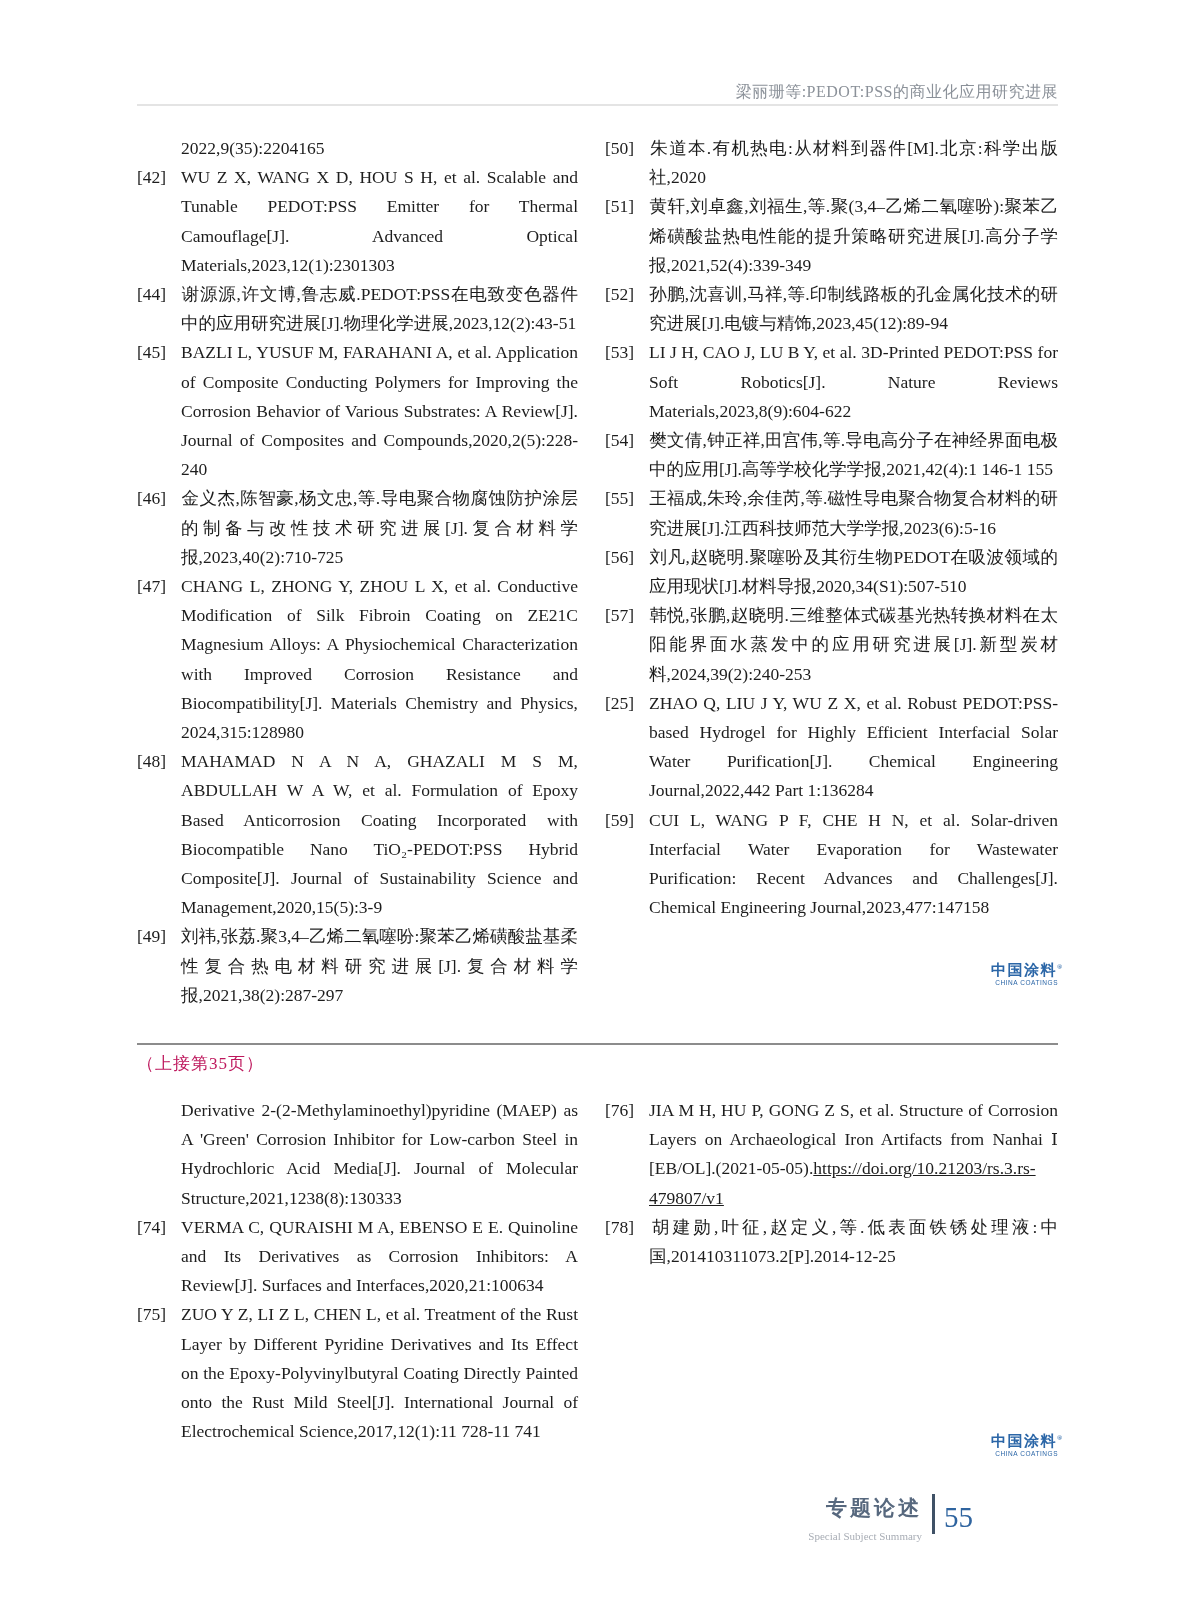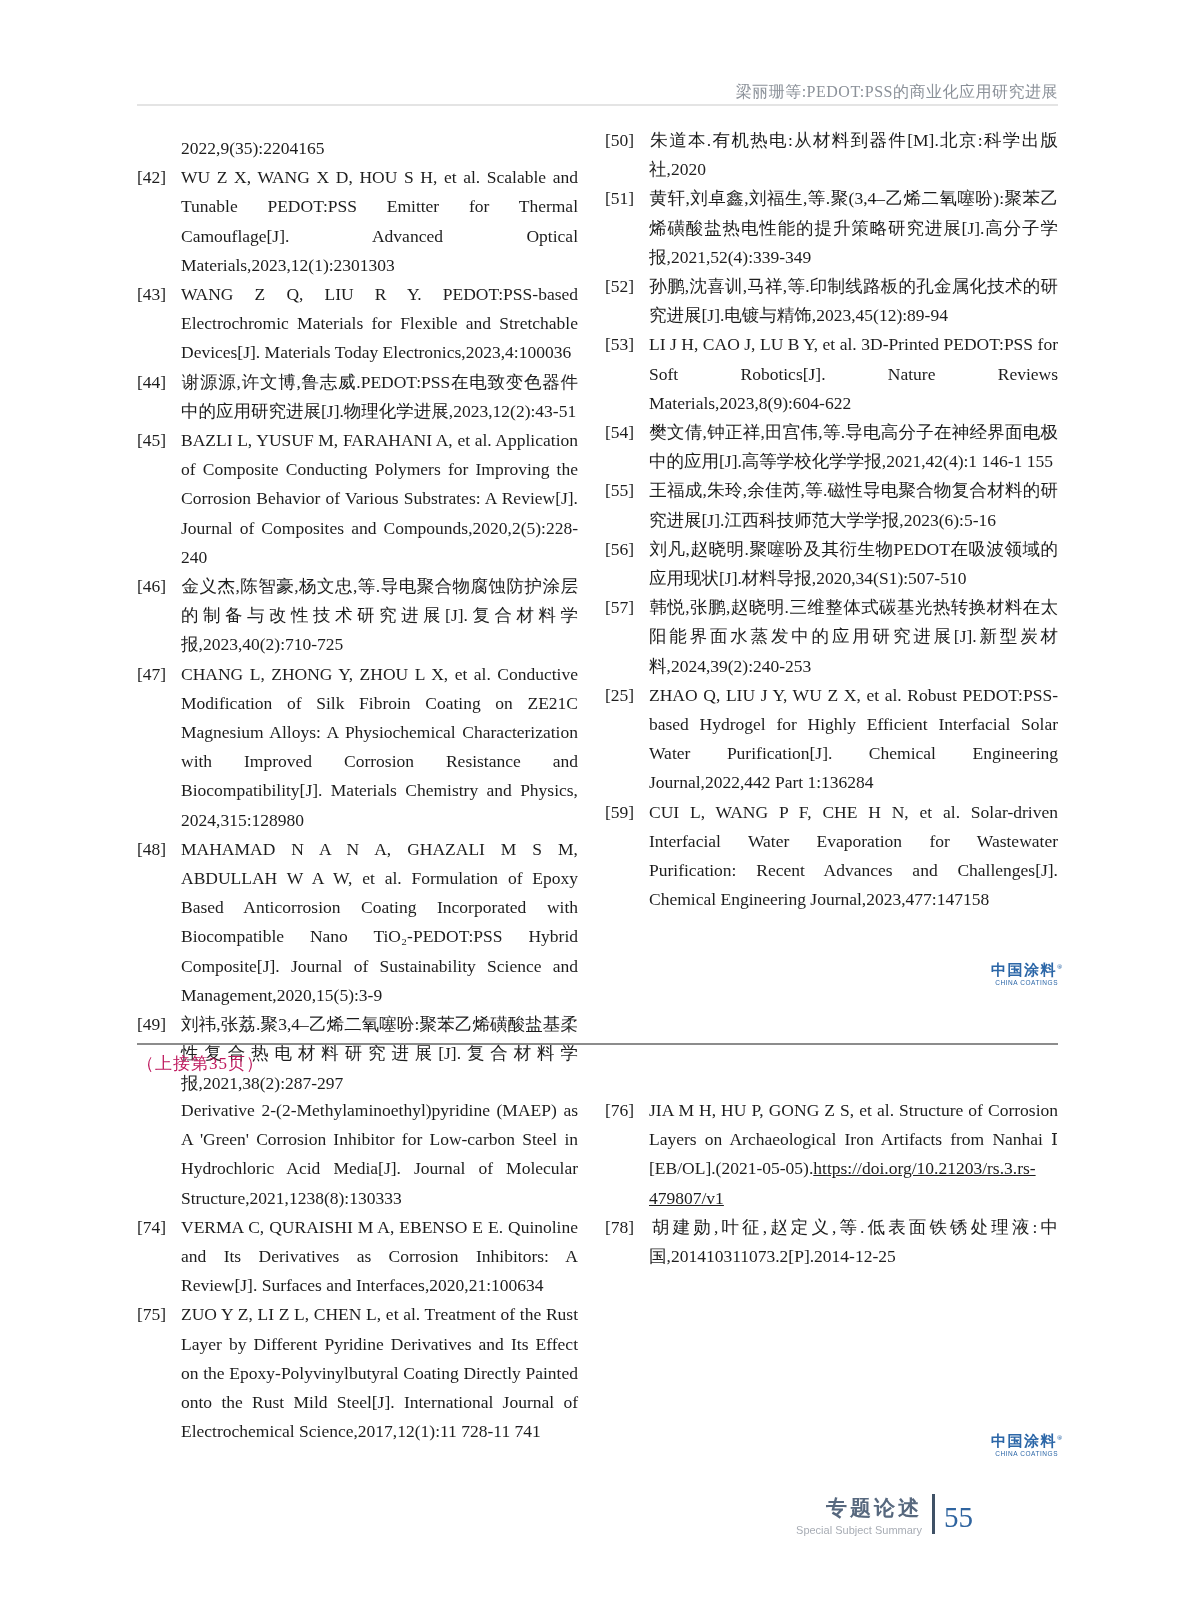--- a/index.html
+++ b/index.html
@@ -15,21 +15,21 @@
   }
   .head-rule {
     position:absolute; top:104px; left:137px; width:921px; height:2px;
     background:#e4e4e4;
   }
   .col {
     position:absolute; font-size:17.5px; line-height:29.2px;
     text-align:justify; text-justify:inter-character;
   }
   #col-top-left  { left:137px; top:134px; width:441px; }
-  #col-top-right { left:605px; top:126px; width:453px; }
+  #col-top-right { left:605px; top:134px; width:453px; }
   #col-bot-left  { left:137px; top:1096px; width:441px; }
   #col-bot-right { left:605px; top:1096px; width:453px; }
   .ref { padding-left:44px; }
   .ref-num { display:inline-block; width:44px; margin-left:-44px; }
   .ref-link { text-decoration:underline; }
   .logo { position:absolute; color:#2b66a7; text-align:center; line-height:1; }
   #logo-top { left:991px; top:963px; }
   #logo-bottom { left:991px; top:1434px; }
   .logo-cn { font-size:15px; font-weight:bold; letter-spacing:1.5px; white-space:nowrap; }
   .logo-reg { font-size:7px; vertical-align:super; letter-spacing:0; }
@@ -45,22 +45,22 @@
   .page-footer {
     position:absolute; top:1494px; right:125px;
     display:flex; align-items:flex-start;
   }
   .footer-labels { display:flex; flex-direction:column; align-items:flex-end;justify-content:space-between; }
   .footer-cn {
     font-family:"Liberation Sans",sans-serif; font-weight:bold;
     font-size:21px; letter-spacing:3px; color:#57687e; white-space:nowrap;
   }
   .footer-en {
-    font-family:Liberation Sans, sans-serif; font-size:11px;
-    color:#a8adb5; margin-top:2px; white-space:nowrap;
+    font-family:Liberation Serif, serif; font-size:11px;
+    color:#a8adb5; margin-top:8px; white-space:nowrap;
   }
   .footer-bar { width:3px; height:40px; background:#3f5166; margin:0 9px 0 10px; }
   .footer-page {
     font-size:29px; color:#2f649f; padding-top:7px;
     font-family:"Liberation Serif","DejaVu Serif",serif;
   }
 </style>
 </head>
 <body>
 
@@ -68,21 +68,20 @@
 
   <div class="running-head">梁丽珊等:PEDOT:PSS的商业化应用研究进展</div>
   <div class="head-rule"></div>
 
   <div class="col" id="col-top-left">
 
       <div class="ref"><span class="ref-num"></span><span class="ref-text">2022,9(35):2204165</span></div>
 
       <div class="ref"><span class="ref-num">[42]</span><span class="ref-text">WU Z X, WANG X D, HOU S H, et al. Scalable and Tunable PEDOT:PSS Emitter for Thermal Camouflage[J]. Advanced Optical Materials,2023,12(1):2301303</span></div>
 
-      <div class="ref"><span class="ref-num">[43]</span><span class="ref-text">WANG Z Q, LIU R Y. PEDOT:PSS-based Electrochromic Materials for Flexible and Stretchable Devices[J]. Materials Today Electronics,2023,4:100036</span></div>
 
       <div class="ref"><span class="ref-num">[44]</span><span class="ref-text">谢源源,许文博,鲁志威.PEDOT:PSS在电致变色器件中的应用研究进展[J].物理化学进展,2023,12(2):43-51</span></div>
 
       <div class="ref"><span class="ref-num">[45]</span><span class="ref-text">BAZLI L, YUSUF M, FARAHANI A, et al. Application of Composite Conducting Polymers for Improving the Corrosion Behavior of Various Substrates: A Review[J]. Journal of Composites and Compounds,2020,2(5):228-240</span></div>
 
       <div class="ref"><span class="ref-num">[46]</span><span class="ref-text">金义杰,陈智豪,杨文忠,等.导电聚合物腐蚀防护涂层的制备与改性技术研究进展[J].复合材料学报,2023,40(2):710-725</span></div>
 
       <div class="ref"><span class="ref-num">[47]</span><span class="ref-text">CHANG L, ZHONG Y, ZHOU L X, et al. Conductive Modification of Silk Fibroin Coating on ZE21C Magnesium Alloys: A Physiochemical Characterization with Improved Corrosion Resistance and Biocompatibility[J]. Materials Chemistry and Physics, 2024,315:128980</span></div>
 
       <div class="ref"><span class="ref-num">[48]</span><span class="ref-text">MAHAMAD N A N A, GHAZALI M S M, ABDULLAH W A W, et al. Formulation of Epoxy Based Anticorrosion Coating Incorporated with Biocompatible Nano TiO₂-PEDOT:PSS Hybrid Composite[J]. Journal of Sustainability Science and Management,2020,15(5):3-9</span></div>

